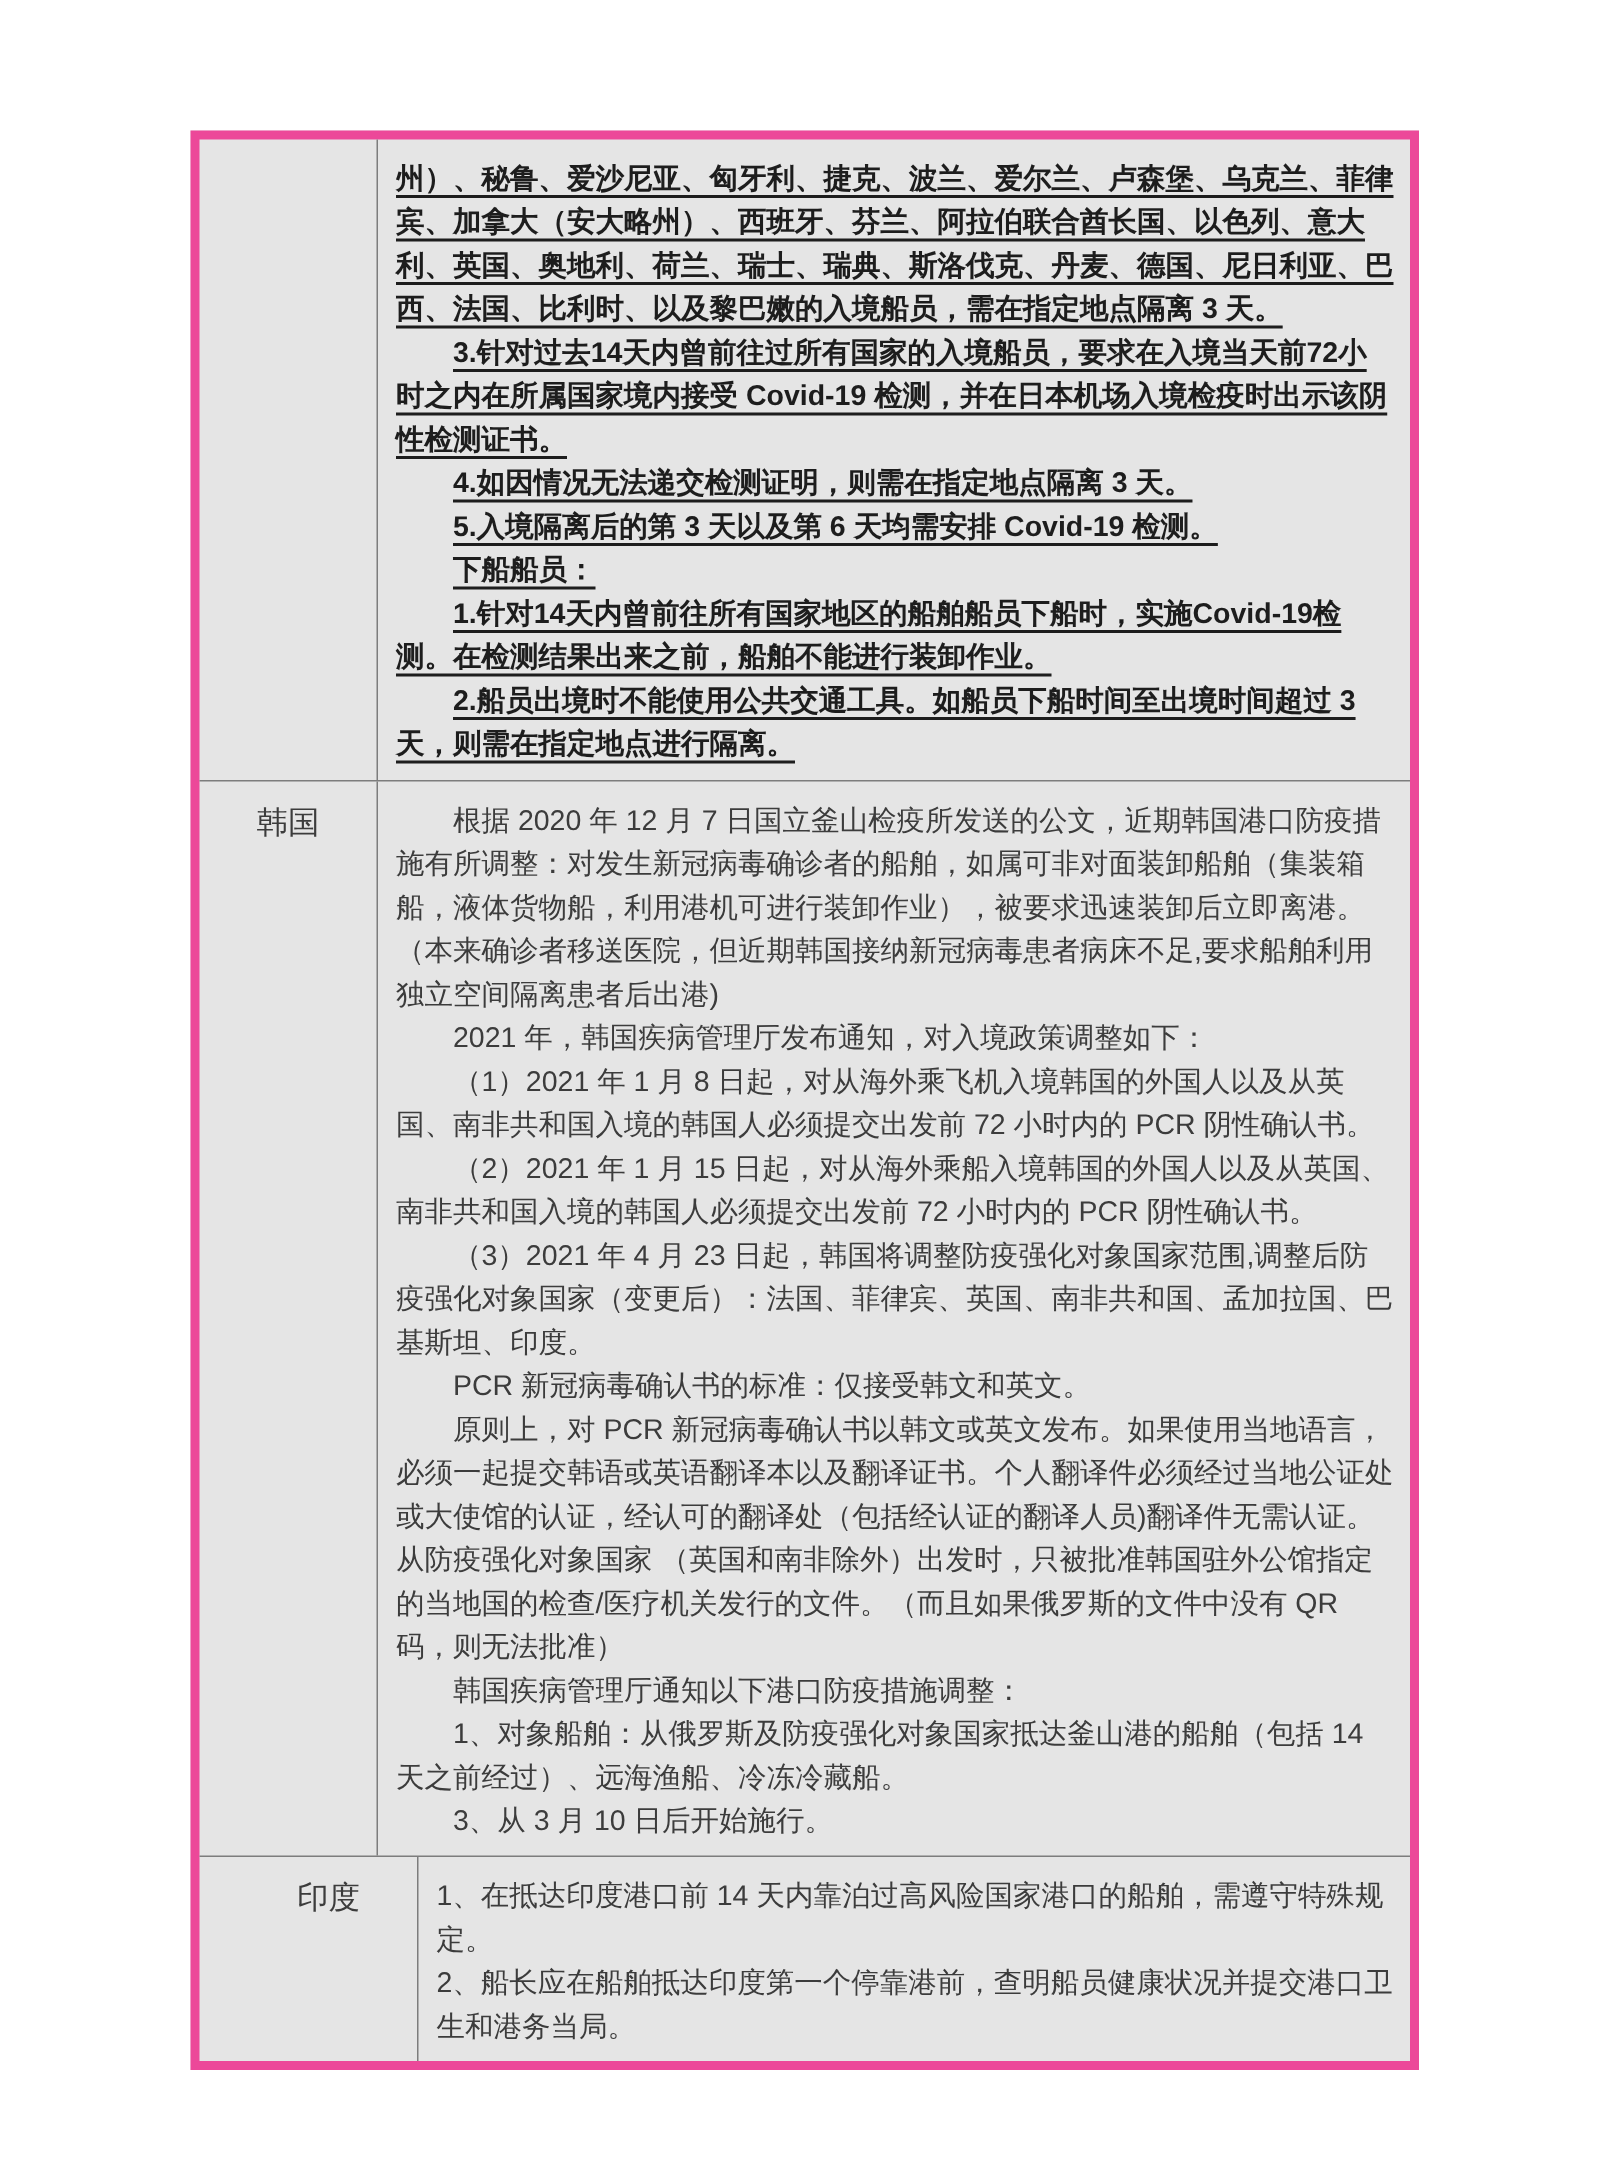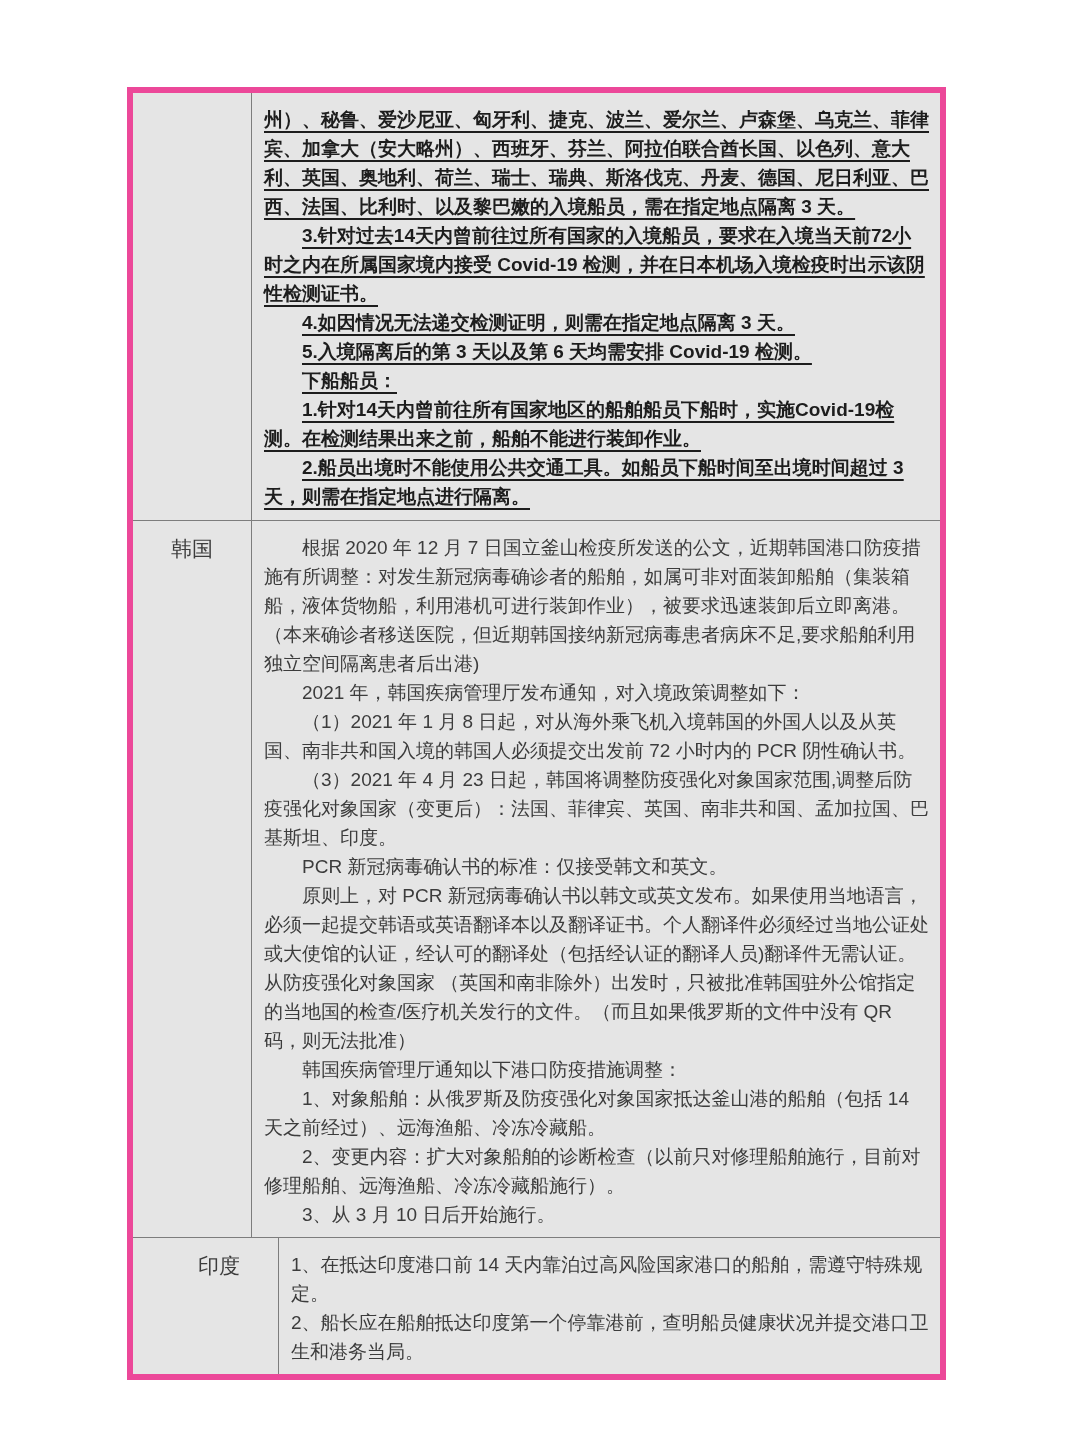--- a/index.html
+++ b/index.html
@@ -86,26 +86,26 @@
         <p class="indent">2.船员出境时不能使用公共交通工具。如船员下船时间至出境时间超过 3 天，则需在指定地点进行隔离。</p>
       </div>
     </div>
 
     <div class="trow row-korea">
       <div class="cell country">韩国</div>
       <div class="cell content">
         <p class="indent">根据 2020 年 12 月 7 日国立釜山检疫所发送的公文，近期韩国港口防疫措施有所调整：对发生新冠病毒确诊者的船舶，如属可非对面装卸船舶（集装箱船，液体货物船，利用港机可进行装卸作业），被要求迅速装卸后立即离港。（本来确诊者移送医院，但近期韩国接纳新冠病毒患者病床不足,要求船舶利用独立空间隔离患者后出港)</p>
         <p class="indent">2021 年，韩国疾病管理厅发布通知，对入境政策调整如下：</p>
         <p class="indent">（1）2021 年 1 月 8 日起，对从海外乘飞机入境韩国的外国人以及从英国、南非共和国入境的韩国人必须提交出发前 72 小时内的 PCR 阴性确认书。</p>
+        <p class="indent">（2）2021 年 1 月 15 日起，对从海外乘船入境韩国的外国人以及从英国、南非共和国入境的韩国人必须提交出发前 72 小时内的 PCR 阴性确认书。</p>
         <p class="indent">（3）2021 年 4 月 23 日起，韩国将调整防疫强化对象国家范围,调整后防疫强化对象国家（变更后）：法国、菲律宾、英国、南非共和国、孟加拉国、巴基斯坦、印度。</p>
         <p class="indent">PCR 新冠病毒确认书的标准：仅接受韩文和英文。</p>
         <p class="indent">原则上，对 PCR 新冠病毒确认书以韩文或英文发布。如果使用当地语言，必须一起提交韩语或英语翻译本以及翻译证书。个人翻译件必须经过当地公证处或大使馆的认证，经认可的翻译处（包括经认证的翻译人员)翻译件无需认证。从防疫强化对象国家 （英国和南非除外）出发时，只被批准韩国驻外公馆指定的当地国的检查/医疗机关发行的文件。（而且如果俄罗斯的文件中没有 QR 码，则无法批准）</p>
         <p class="indent">韩国疾病管理厅通知以下港口防疫措施调整：</p>
         <p class="indent">1、对象船舶：从俄罗斯及防疫强化对象国家抵达釜山港的船舶（包括 14 天之前经过）、远海渔船、冷冻冷藏船。</p>
-        <p class="indent">2、变更内容：扩大对象船舶的诊断检查（以前只对修理船舶施行，目前对修理船舶、远海渔船、冷冻冷藏船施行）。</p>
         <p class="indent">3、从 3 月 10 日后开始施行。</p>
       </div>
     </div>
 
     <div class="trow row-india">
       <div class="cell country">印度</div>
       <div class="cell content">
         <p>1、在抵达印度港口前 14 天内靠泊过高风险国家港口的船舶，需遵守特殊规定。</p>
         <p>2、船长应在船舶抵达印度第一个停靠港前，查明船员健康状况并提交港口卫生和港务当局。</p>
       </div>

